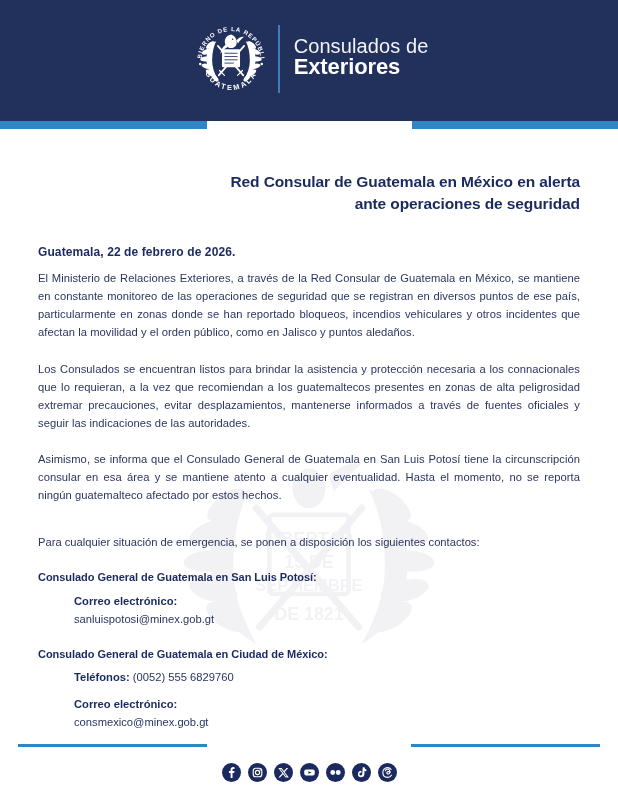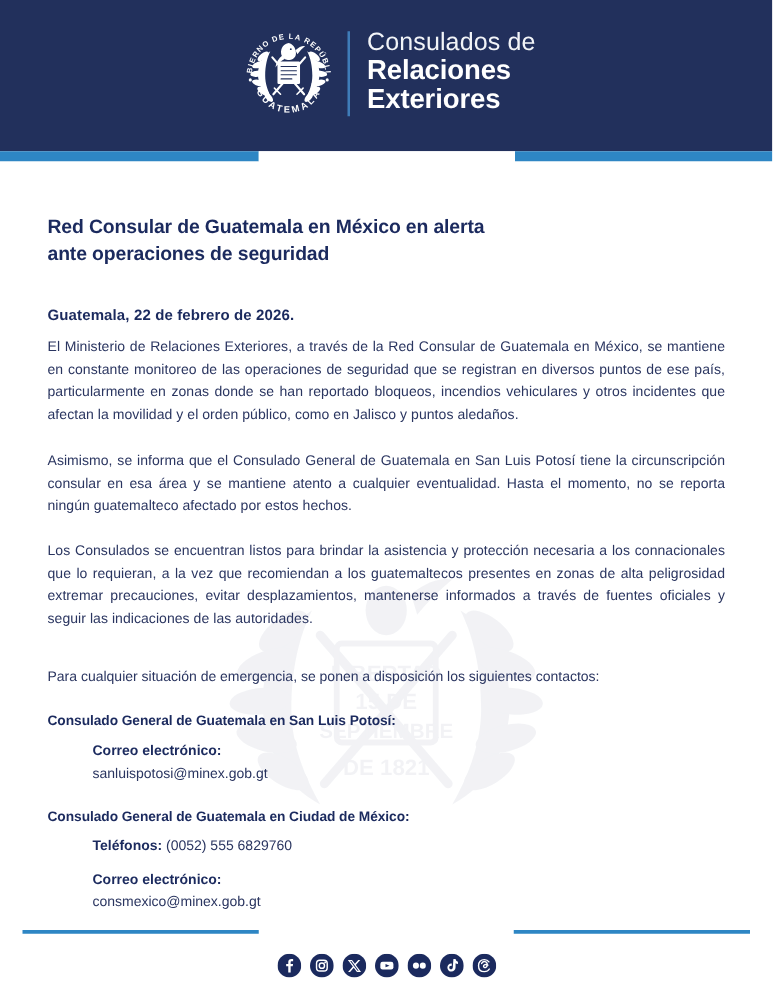--- a/index.html
+++ b/index.html
@@ -111,21 +111,21 @@
   .watermark svg { width: 100%; height: 100%; display: block; }
 
   
   .content {
     position: relative;
     z-index: 2;
     padding: 0 38px;
   }
 
   .title {
-    text-align: left;
+    text-align: right;
     font-size: 15.5px;
     font-weight: 700;
     color: #1b2a5e;
     line-height: 1.45;
     margin-top: 42px;
     letter-spacing: -0.1px;
   }
 
   .dateline {
     font-size: 12px;
@@ -287,21 +287,20 @@
             <ellipse cx="50" cy="31" rx="4.5" ry="5.5"></ellipse>
             <circle cx="52" cy="26" r="0.9" fill="#22305c"></circle>
           </g>
         </svg>
       </div>
 
       <div class="brand-divider"></div>
 
       <div class="brand-text">
         <span class="brand-line-1">Consulados de</span>
-        <span class="brand-line-2">Relaciones</span>
         <span class="brand-line-3">Exteriores</span>
       </div>
 
     </div>
   </header>
 
   <div class="accent-bar">
     <div class="accent-seg left"></div>
     <div class="accent-seg gap"></div>
     <div class="accent-seg right"></div>
@@ -342,22 +341,22 @@
   <main class="content">
 
     <h1 class="title">
       <span>Red Consular de Guatemala en México en alerta</span><br>
       <span>ante operaciones de seguridad</span>
     </h1>
 
     <div class="dateline">Guatemala, 22 de febrero de 2026.</div>
 
     <p class="body-par lead">El Ministerio de Relaciones Exteriores, a través de la Red Consular de Guatemala en México, se mantiene en constante monitoreo de las operaciones de seguridad que se registran en diversos puntos de ese país, particularmente en zonas donde se han reportado bloqueos, incendios vehiculares y otros incidentes que afectan la movilidad y el orden público, como en Jalisco y puntos aledaños.</p>
+    <p class="body-par">Los Consulados se encuentran listos para brindar la asistencia y protección necesaria a los connacionales que lo requieran, a la vez que recomiendan a los guatemaltecos presentes en zonas de alta peligrosidad extremar precauciones, evitar desplazamientos, mantenerse informados a través de fuentes oficiales y seguir las indicaciones de las autoridades.</p>
     <p class="body-par">Asimismo, se informa que el Consulado General de Guatemala en San Luis Potosí tiene la circunscripción consular en esa área y se mantiene atento a cualquier eventualidad. Hasta el momento, no se reporta ningún guatemalteco afectado por estos hechos.</p>
-    <p class="body-par">Los Consulados se encuentran listos para brindar la asistencia y protección necesaria a los connacionales que lo requieran, a la vez que recomiendan a los guatemaltecos presentes en zonas de alta peligrosidad extremar precauciones, evitar desplazamientos, mantenerse informados a través de fuentes oficiales y seguir las indicaciones de las autoridades.</p>
 
     <div class="contacts-intro">Para cualquier situación de emergencia, se ponen a disposición los siguientes contactos:</div>
 
     <section class="consulate-block">
       <div class="consulate-name">Consulado General de Guatemala en San Luis Potosí:</div>
 
 
       <div class="field email">
         <span class="label">Correo electrónico:</span>
         <span class="value">sanluispotosi@minex.gob.gt</span>

